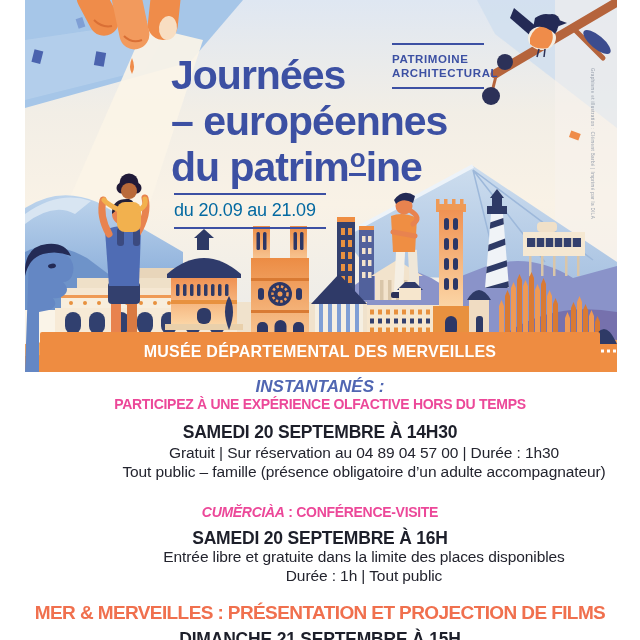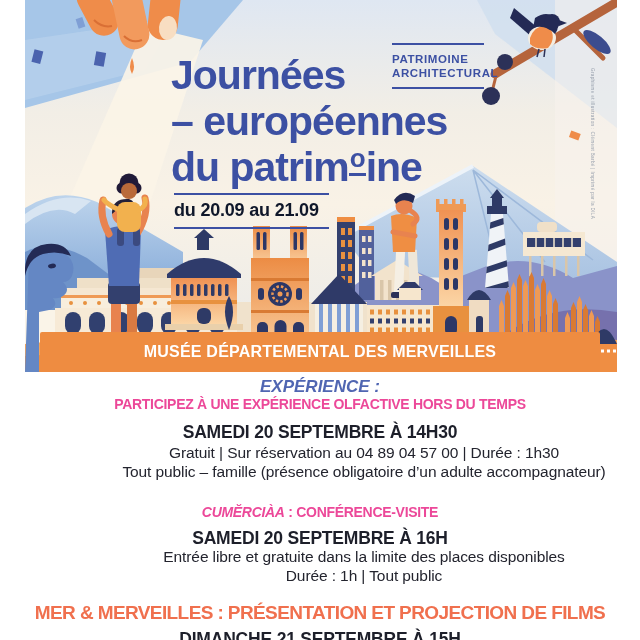--- a/index.html
+++ b/index.html
@@ -10,21 +10,21 @@
   #poster{left:25px;top:0;width:592px;height:372px;}
   #poster svg{display:block;}
   #edition-label{left:392px;top:43px;width:92px;text-align:left;
     font-size:11.5px;font-weight:700;letter-spacing:.6px;line-height:14px;
     color:#3c50a3;border-top:2.5px solid #3c50a3;border-bottom:2.5px solid #3c50a3;
     padding:7px 0 7px 0;z-index:3;}
   #main-title{left:171px;top:52px;z-index:3;color:#3c50a3;font-weight:700;
     font-size:41px;line-height:46px;letter-spacing:-1px;white-space:nowrap;}
   #main-title .sup-o{font-size:26px;vertical-align:14px;border-bottom:3.5px solid #3c50a3;
     padding:0 1px;line-height:0;}
-  #date-range{left:174px;top:193px;z-index:3;color:#0f172a;font-weight:700;
+  #date-range{left:174px;top:193px;z-index:3;color:#0369a1;font-weight:400;
     font-size:18px;letter-spacing:-.2px;border-top:2.5px solid #3c50a3;
     border-bottom:2.5px solid #3c50a3;padding:5px 10px 6px 0;white-space:nowrap;}
   #credits{left:590px;top:68px;height:150px;z-index:3;
     writing-mode:vertical-rl;font-size:4.5px;letter-spacing:.4px;color:#98a0ad;white-space:nowrap;}
   
   #venue-banner{left:40px;top:332px;width:560px;height:40px;background:#ee8c41;
     z-index:4;display:flex;align-items:center;justify-content:center;border-radius:2px;}
   #venue-banner span{color:#fff;font-weight:700;font-size:16px;letter-spacing:.2px;white-space:nowrap;}
   
   .line{left:0;width:640px;text-align:center;white-space:nowrap;z-index:2;}
@@ -420,21 +420,21 @@
 </div>
 
 <div id="date-range" class="abs">du 20.09 au 21.09</div>
 
 <div id="credits" class="abs">Graphisme et illustration : Clément Barbé | Imprimé par la DILA</div>
 
 <div id="venue-banner" class="abs">
   <span>MUSÉE DÉPARTEMENTAL DES MERVEILLES</span>
 </div>
 
-<div class="abs line kicker" style="top:377px">EXPÉRIENCE :</div>
+<div class="abs line kicker" style="top:377px">INSTANTANÉS :</div>
 <div class="abs line evt-title" style="top:396px">PARTICIPEZ À UNE EXPÉRIENCE OLFACTIVE HORS DU TEMPS</div>
 <div class="abs line evt-date" style="top:422px">SAMEDI 20 SEPTEMBRE À 14H30</div>
 <div class="abs line evt-detail" style="top:444px">Gratuit | Sur réservation au 04 89 04 57 00 | Durée : 1h30</div>
 <div class="abs line evt-detail" style="top:463px">Tout public – famille (présence obligatoire d’un adulte accompagnateur)</div>
 
 <div class="abs line evt-title" style="top:504px"><span class="it">CUMĔRCIÀA</span><span> : CONFÉRENCE-VISITE</span></div>
 <div class="abs line evt-date" style="top:528px">SAMEDI 20 SEPTEMBRE À 16H</div>
 <div class="abs line evt-detail" style="top:548px">Entrée libre et gratuite dans la limite des places disponibles</div>
 <div class="abs line evt-detail" style="top:567px">Durée : 1h | Tout public</div>
 

